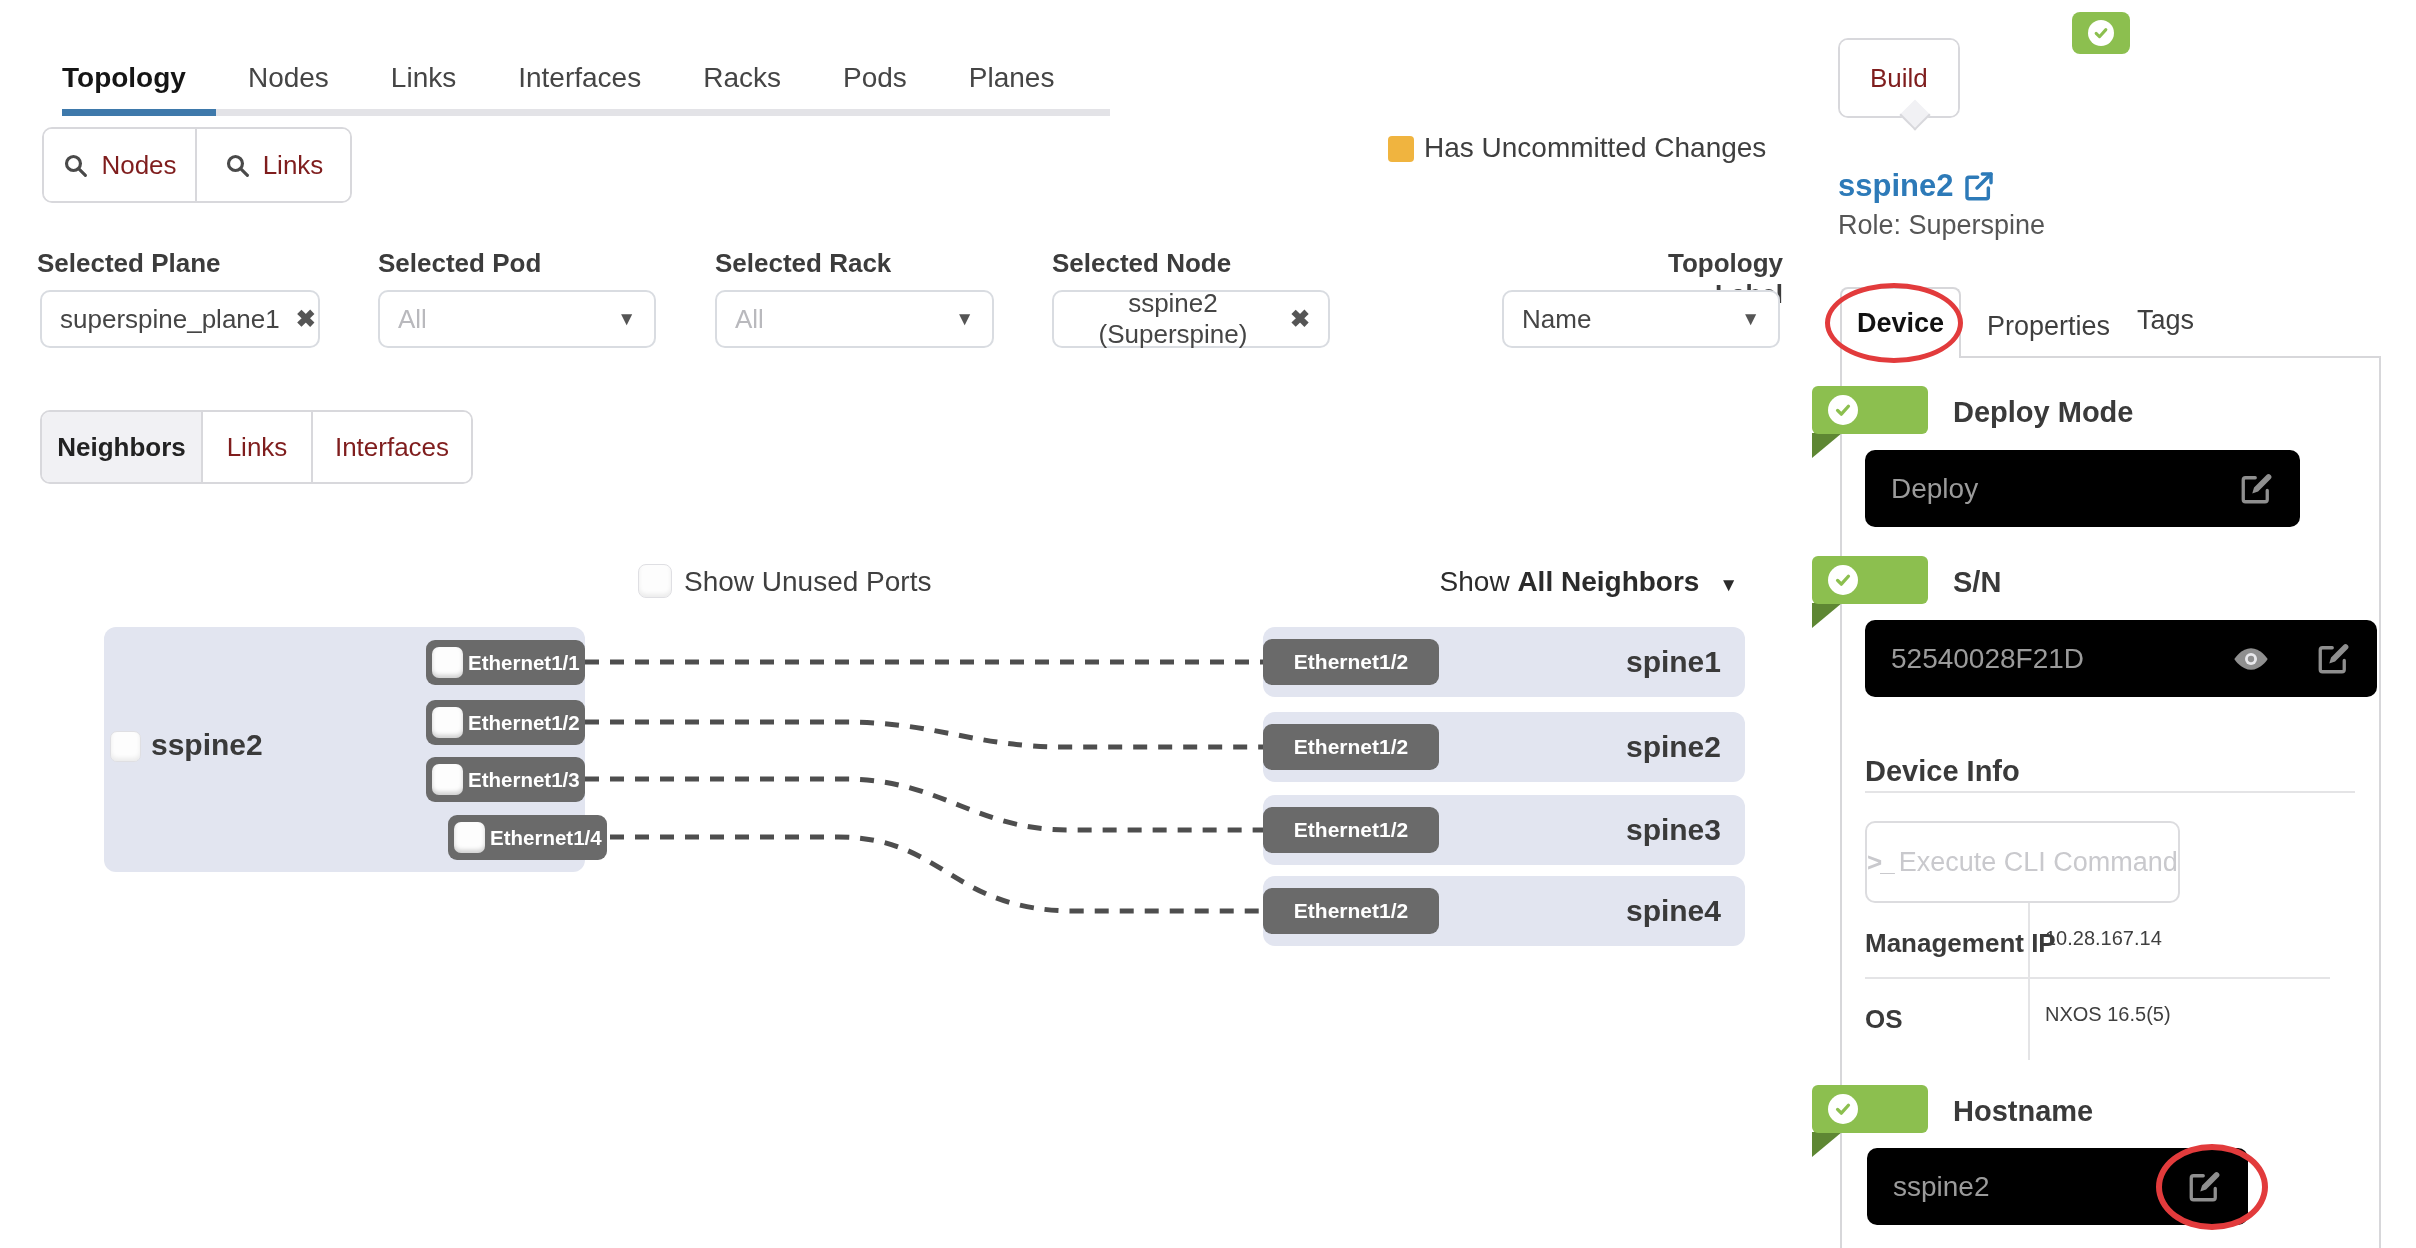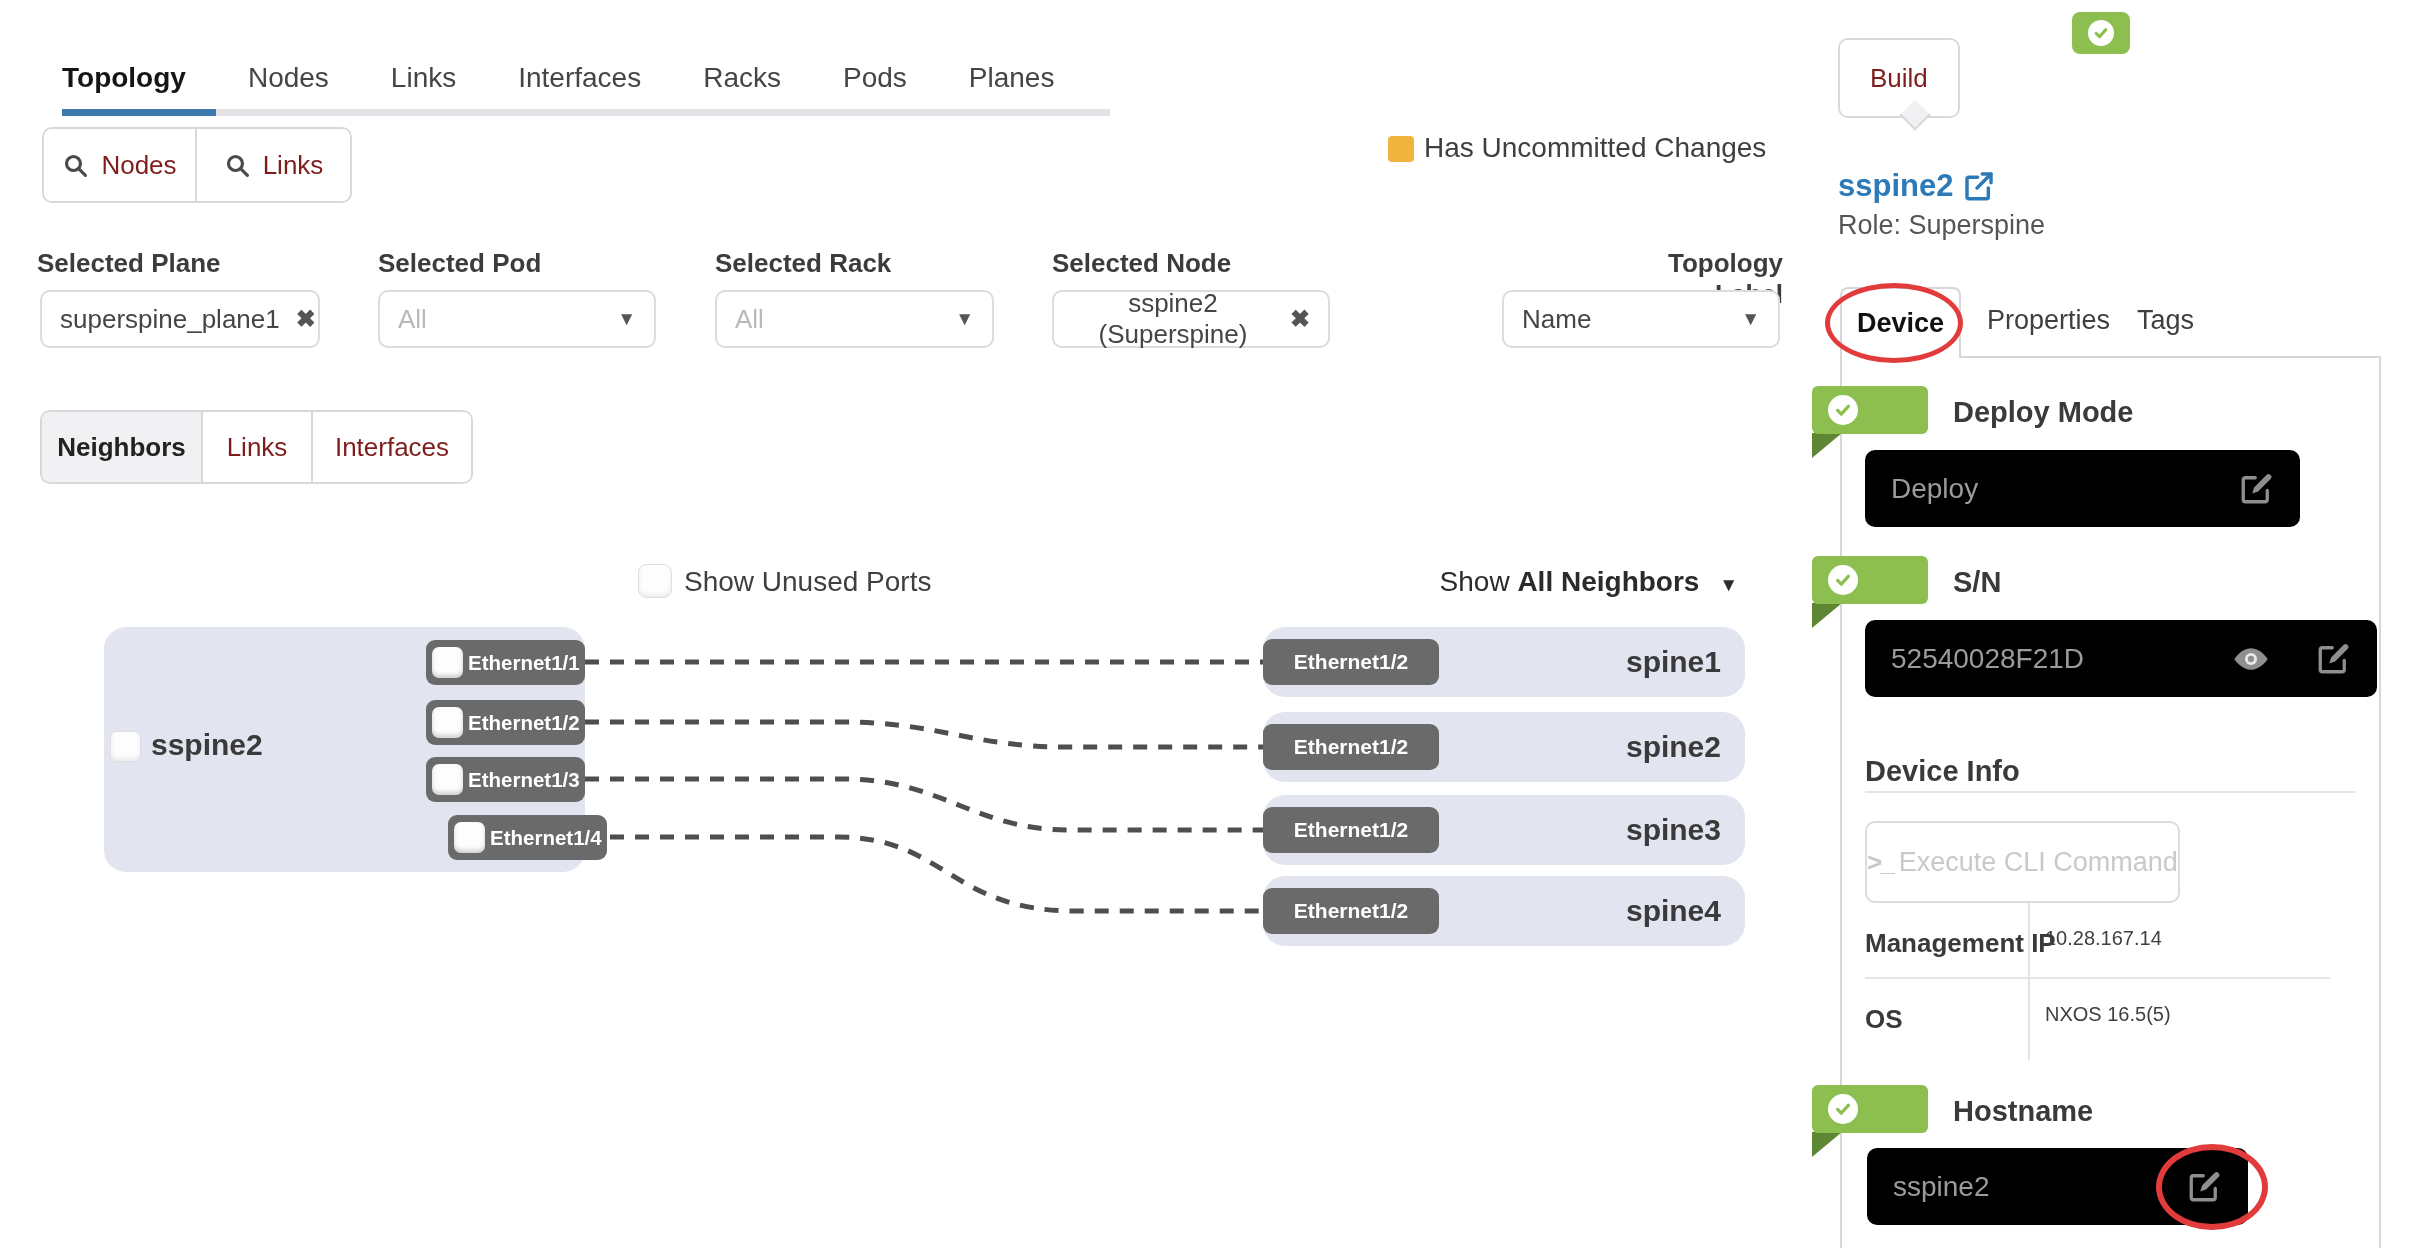--- a/index.html
+++ b/index.html
@@ -40,21 +40,21 @@
   
   .legend-swatch{left:1388px;top:136px;width:26px;height:26px;background:var(--orange);border-radius:4px;}
   .legend-text{left:1424px;top:132px;font-size:28px;color:#3f3f3f;}
 
   
   .chk{background:#fdfdfd;border:1px solid #dfdfe3;border-radius:8px;box-shadow:inset 0 -3px 4px rgba(0,0,0,.07);cursor:pointer;}
   .show-unused{left:638px;top:564px;width:34px;height:34px;}
   .show-unused-label{left:684px;top:566px;font-size:28px;color:#3f3f3f;}
   .show-neighbors{top:566px;right:678px;font-size:28px;color:#2b2b2b;cursor:pointer;}
   .show-neighbors b{font-weight:bold;}
-  .node-box{background:var(--node_bg);border-radius:22px;}
+  .node-box{background:var(--node_bg);border-radius:12px;}
   .sspine-box{left:104px;top:627px;width:481px;height:245px;}
   .node-title{font-size:30px;font-weight:bold;color:#3a3a3a;}
   .port-pill{position:absolute;background:var(--pill_gray);border-radius:9px;display:flex;align-items:center;color:#fff;}
   .port-pill .pchk{width:31px;height:31px;margin-left:6px;background:#fdfdfd;border-radius:7px;box-shadow:inset 0 -3px 4px rgba(0,0,0,.18);flex:none;cursor:pointer;}
   .port-pill .plabel{font-size:20.5px;font-weight:bold;margin-left:5px;white-space:nowrap;}
   .left-pill{left:426px;width:159px;height:45px;}
   .spine-box{left:1263px;width:482px;height:70px;}
   .spine-pill{left:1263px;width:176px;height:46px;justify-content:center;}
   .spine-pill .plabel{margin-left:0;font-size:21px;}
   .spine-name{position:absolute;right:24px;top:50%;transform:translateY(-50%);font-size:30px;font-weight:bold;color:#3a3a3a;}
@@ -255,21 +255,21 @@
       <path d="M19 13.5V20a1.5 1.5 0 0 1-1.5 1.5h-13A1.5 1.5 0 0 1 3 20V7a1.5 1.5 0 0 1 1.5-1.5H11"></path>
       <path d="M14.5 3H21v6.5"></path>
       <path d="M10.5 13.5L21 3"></path>
     </svg>
 </div>
 <div class="abs role-line">Role: Superspine</div>
 
 <div class="abs device-tab">
     <span>Device</span>
   </div>
-<div class="abs flat-tab" style="left:1987px;">Properties</div>
+<div class="abs flat-tab" style="left:1987px;margin-top:6px;">Properties</div>
 <div class="abs flat-tab" style="left:2137px;">Tags</div>
 <div class="abs ellipse-annot ell-device"></div>
 
 <div class="abs panel"></div>
 
 <div class="abs ribbon" style="top:386px;">
   <span class="check-circle cc-30">
     <svg width="20" height="20" viewBox="0 0 24 24" fill="none" stroke="currentColor" stroke-width="4" stroke-linecap="round" stroke-linejoin="round">
         <path d="M5.5 12.5l4.5 4.5 8.5-9.5"></path>
       </svg>

